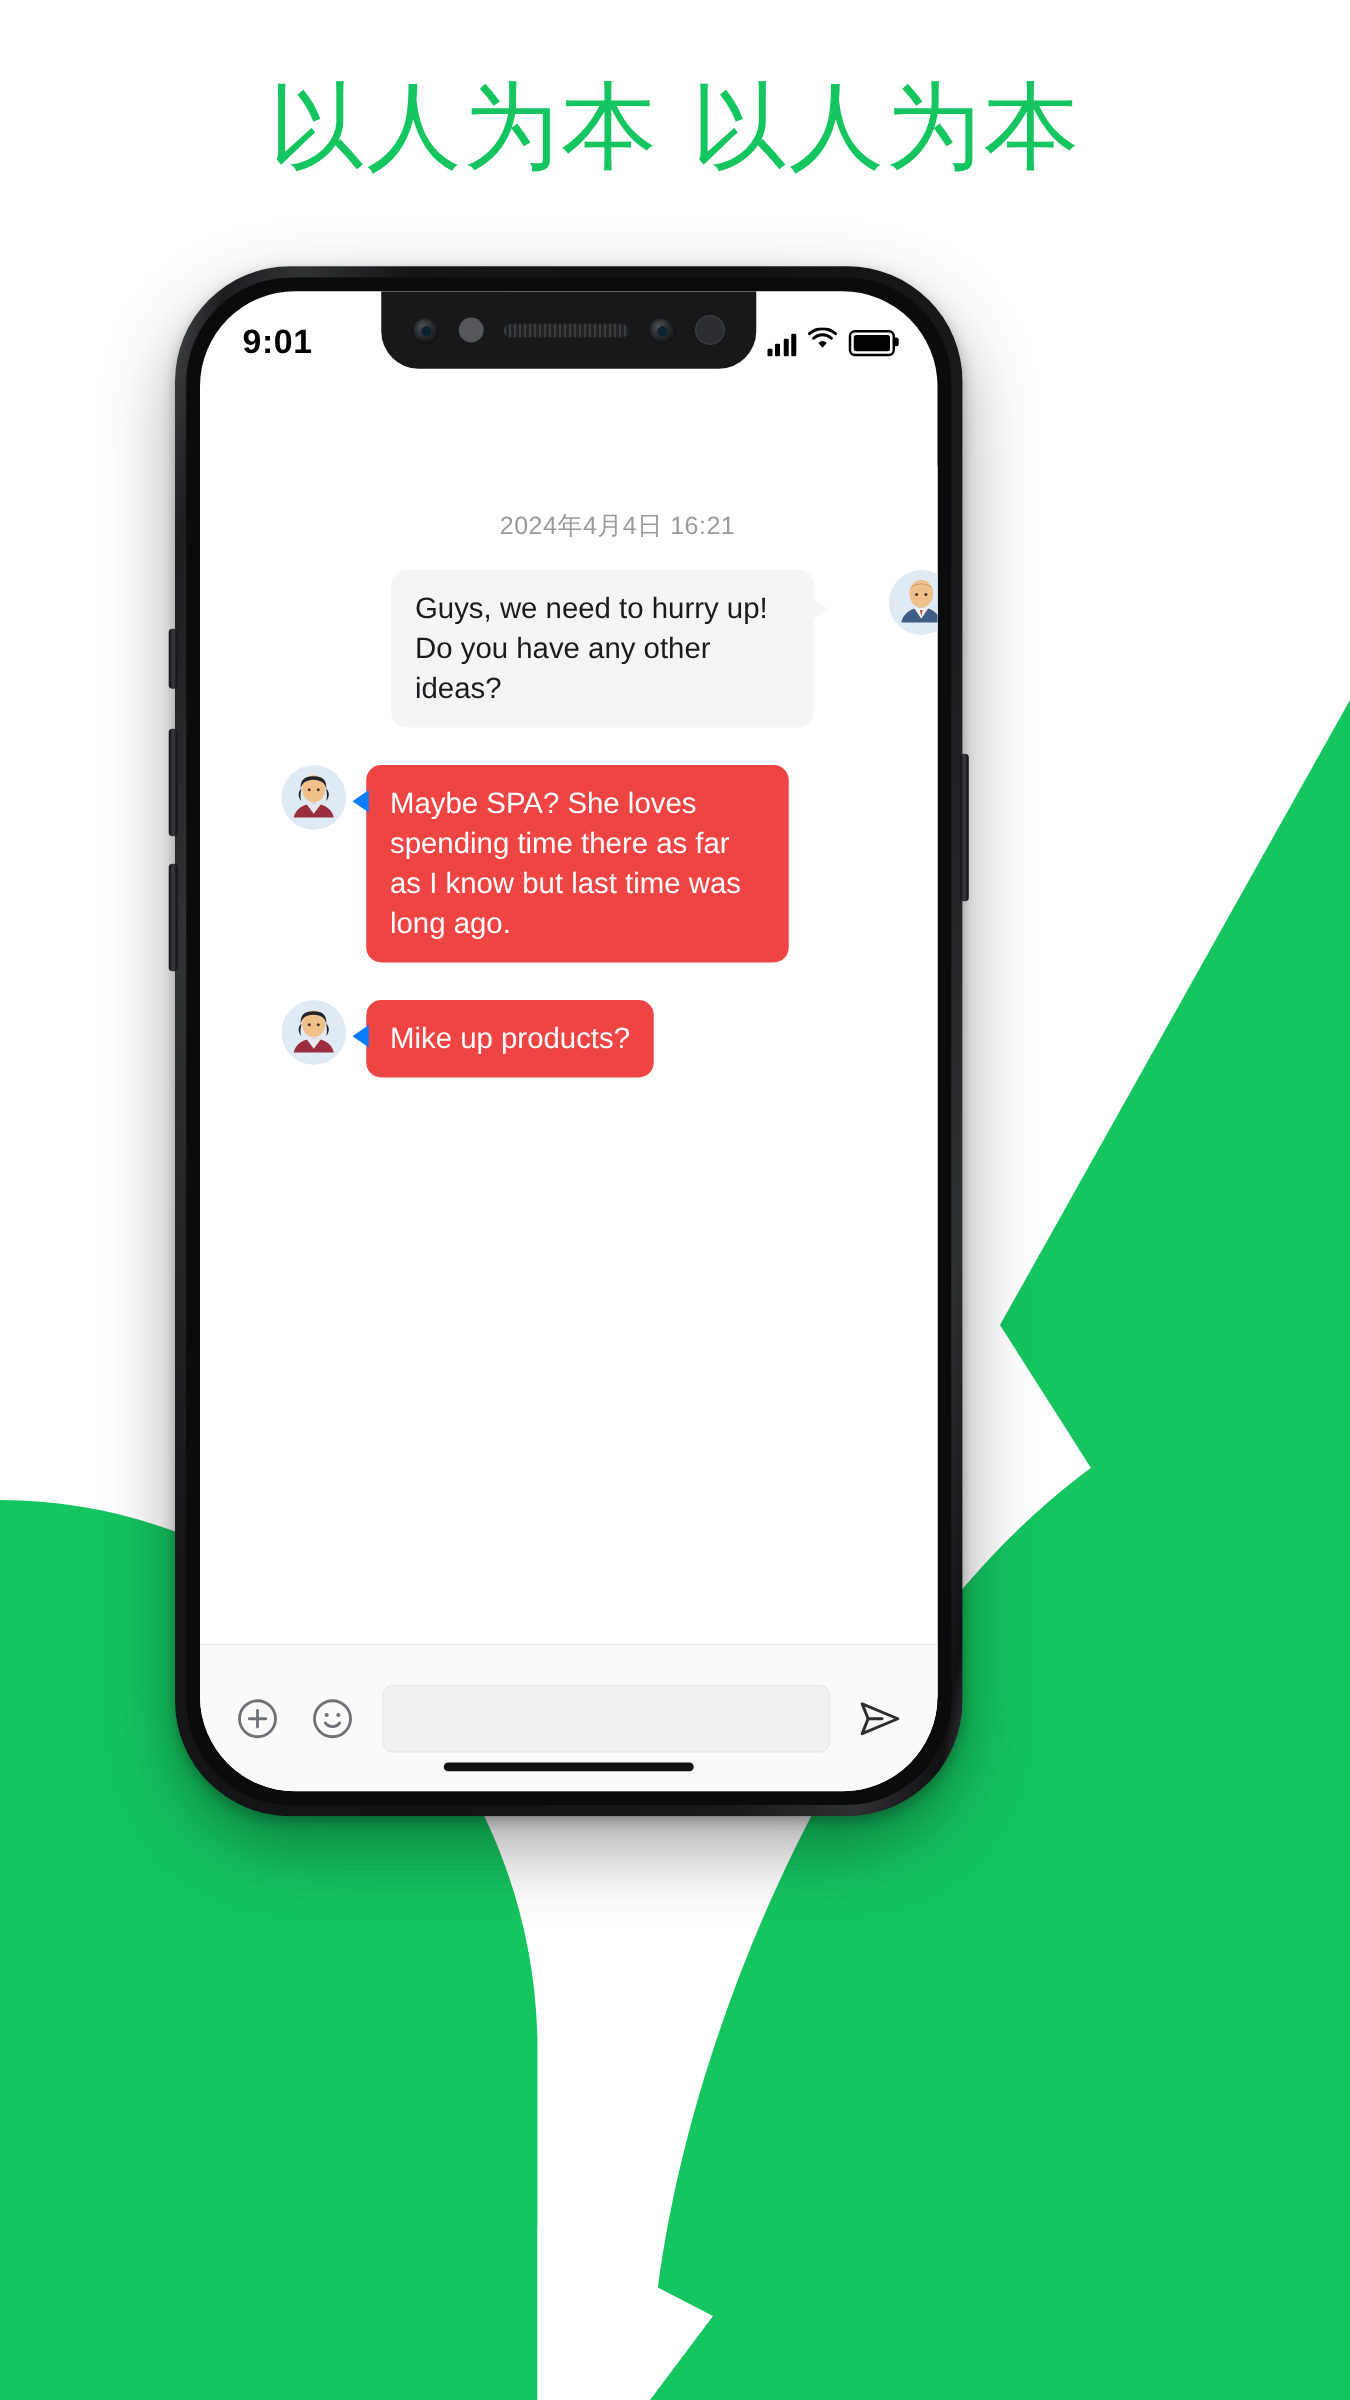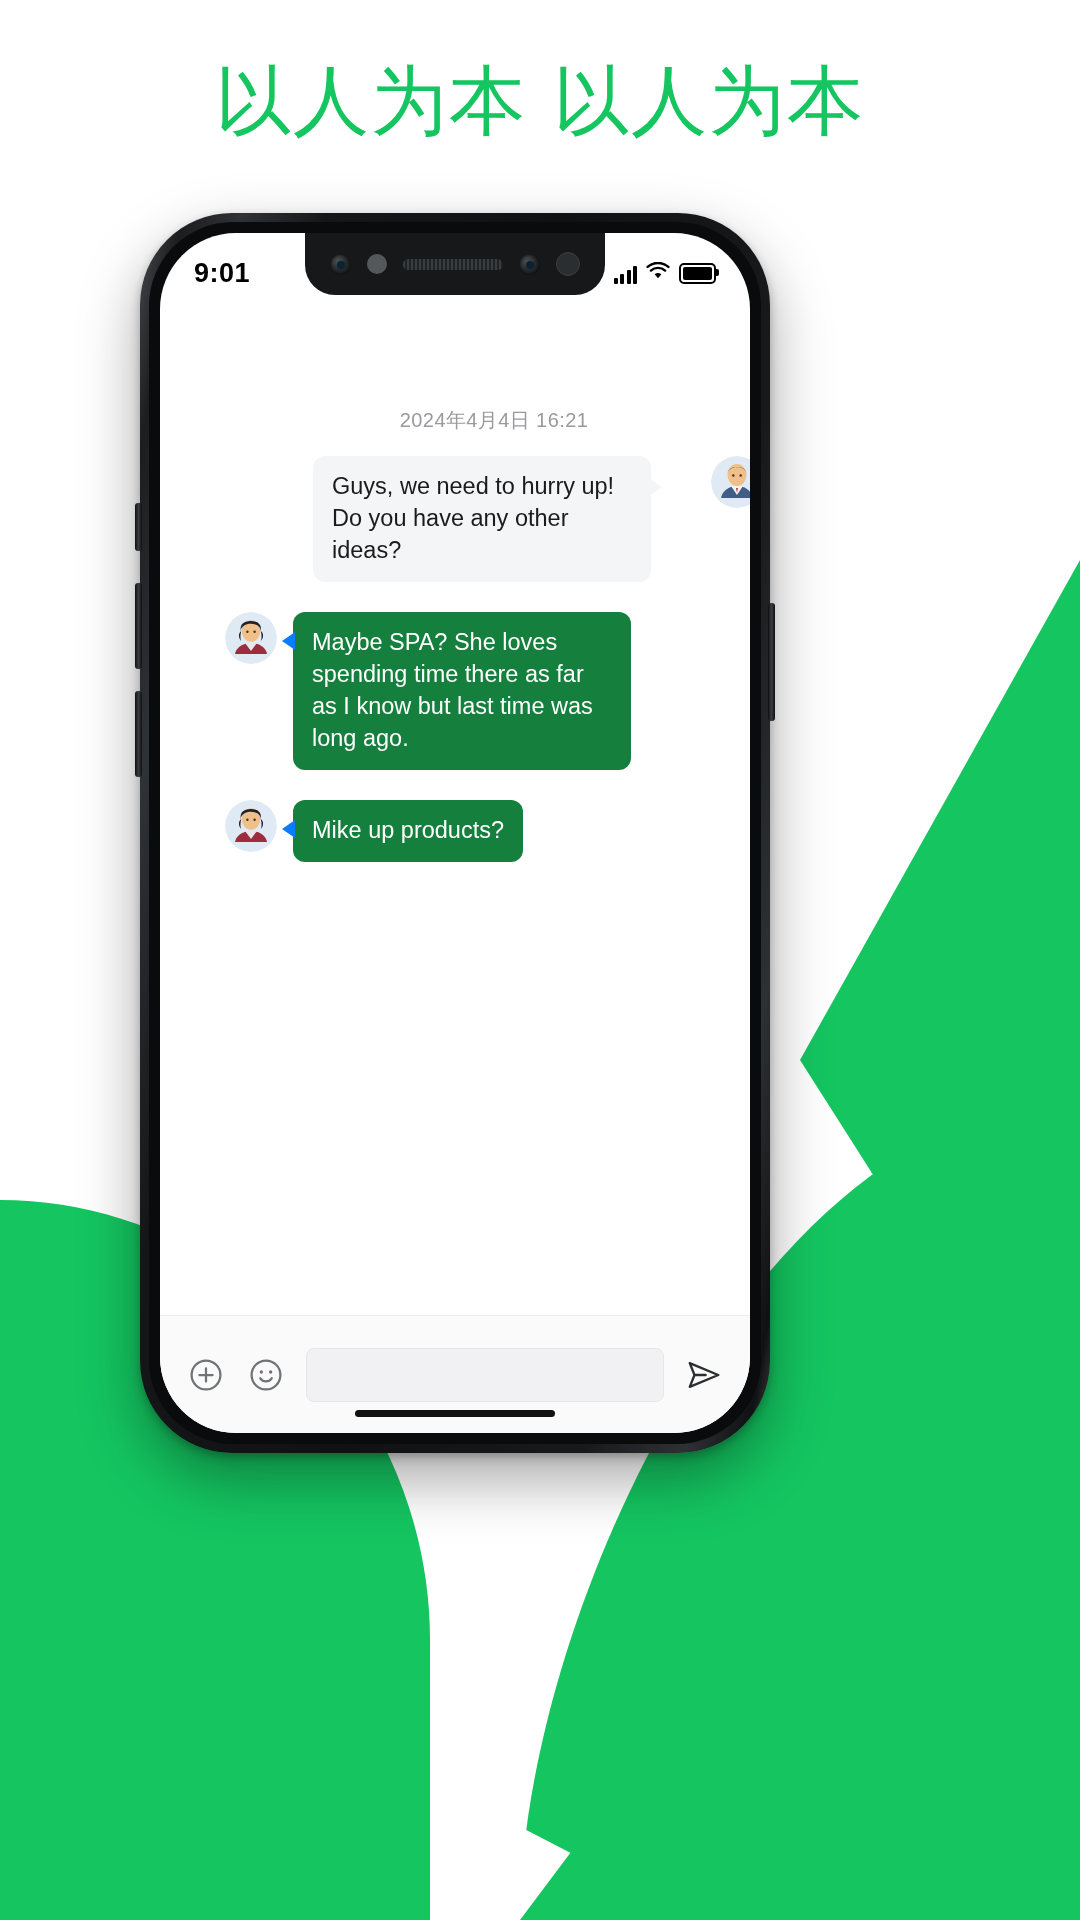--- a/index.html
+++ b/index.html
@@ -98,21 +98,21 @@
   }
   .tstamp{text-align:center;font-size:20px;color:#9a9a9e;margin:12px 0 22px;letter-spacing:.4px;}
   .row{display:flex;align-items:flex-start;margin-bottom:30px;}
   .row.left{justify-content:flex-start;}
   .row.right{justify-content:flex-end;gap:44px;}
   .bubble{
     max-width:338px;font-size:23.5px;line-height:1.36;padding:15px 19px;
     border-radius:12px;position:relative;box-sizing:border-box;
   }
   .bubble.in{background:#f4f5f7;color:#1b1b1d;}
-  .bubble.out{background:#15803d;color:#fff;}
+  .bubble.out{background:#ef4444;color:#fff;}
   
   .bubble.in::after{
     content:"";position:absolute;right:-11px;top:22px;width:0;height:0;
     border-top:9px solid transparent;border-bottom:9px solid transparent;
     border-left:13px solid #f4f5f7;
   }
   .bubble.out::after{
     content:"";position:absolute;left:-11px;top:20px;width:0;height:0;
     border-top:9px solid transparent;border-bottom:9px solid transparent;
     border-right:13px solid #0a7cff;

